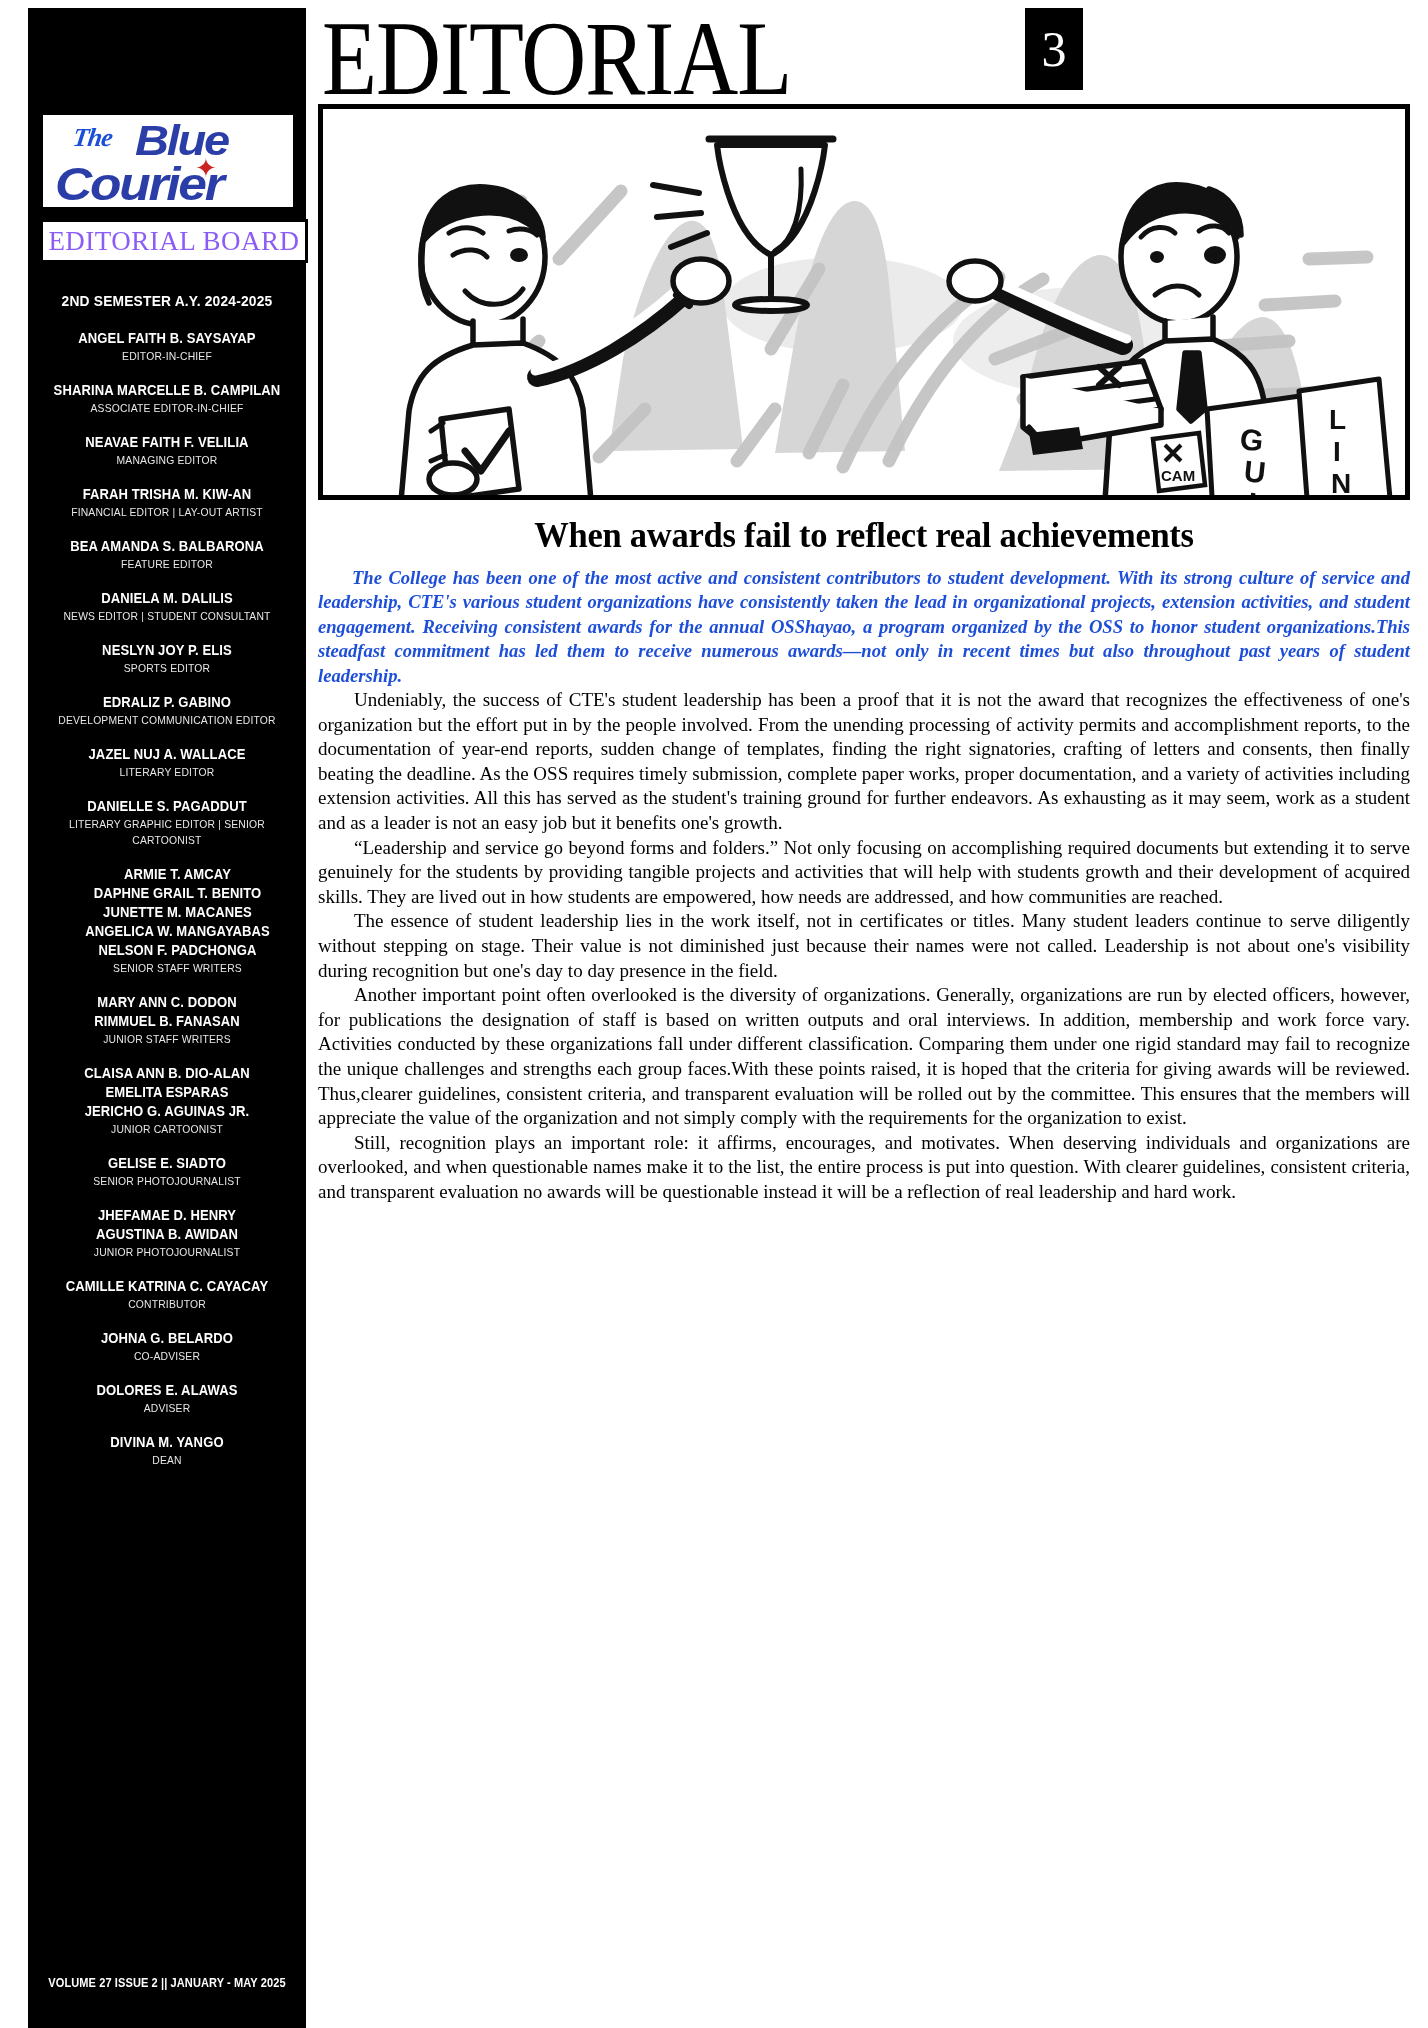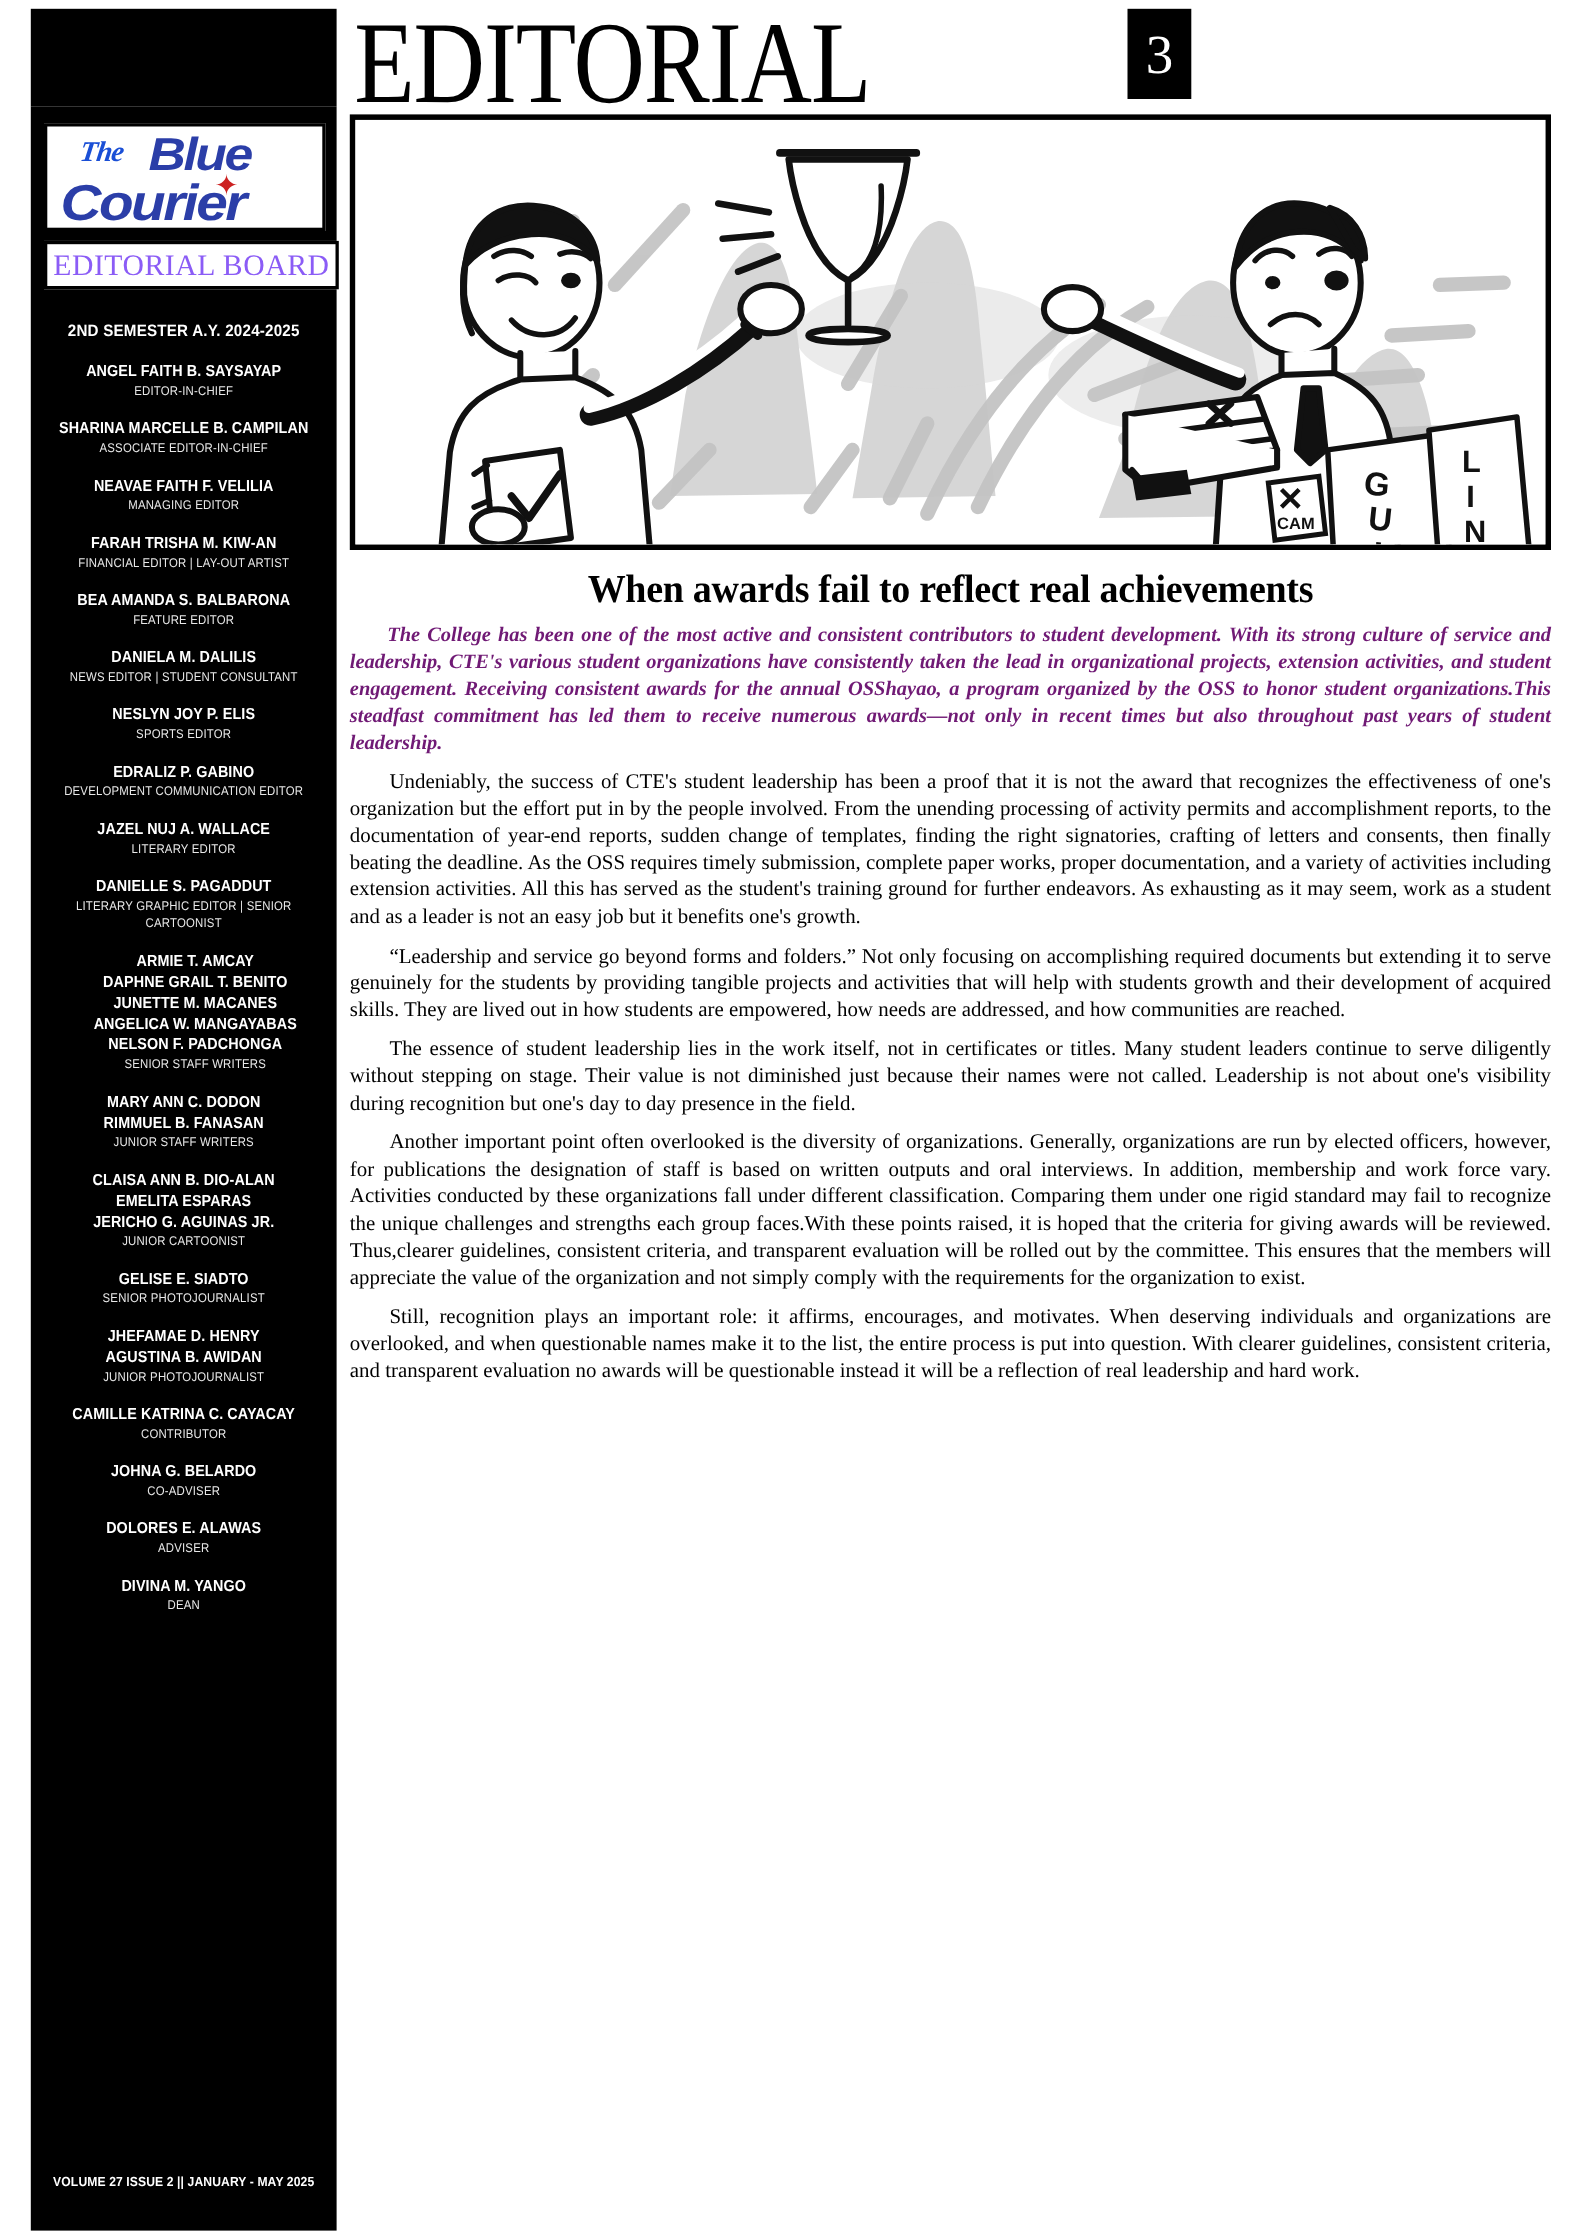--- a/index.html
+++ b/index.html
@@ -109,26 +109,26 @@
   .headline {
     margin-top:14px; width:1092px; text-align:center;
     font-family:"Liberation Serif", serif; font-weight:700;
     font-size:36px; line-height:42px; color:#000; letter-spacing:-0.3px;
     transform: scaleX(0.96); transform-origin:center top;
   }
 
   .article { margin-top:10px; width:1092px; }
   .lead {
     font-family:"Liberation Serif", serif; font-style:italic; font-weight:700;
-    font-size:18.6px; line-height:24.4px; text-align:justify; color:#701a75;
+    font-size:18.6px; line-height:24.4px; text-align:justify; color:#1d4ed8;
     text-indent:34px;
   }
   .para {
     font-family:"Liberation Serif", serif; font-size:19px; line-height:24.6px;
-    text-align:justify; color:#000; text-indent:36px; margin-top:11px;
+    text-align:justify; color:#000; text-indent:36px; 
   }
 </style>
 </head>
 <body>
 
 <div class="page">
 
   <div class="hdr">
     <div class="hdr-blackleft"></div>
     <div class="hdr-title">EDITORIAL</div>

